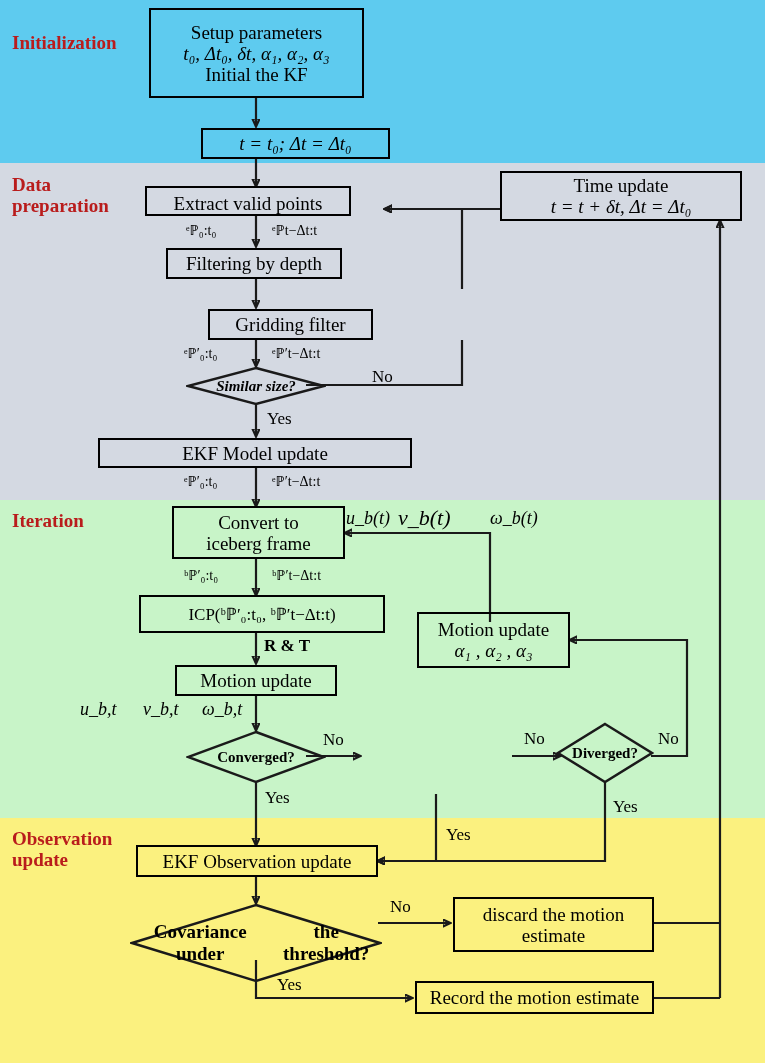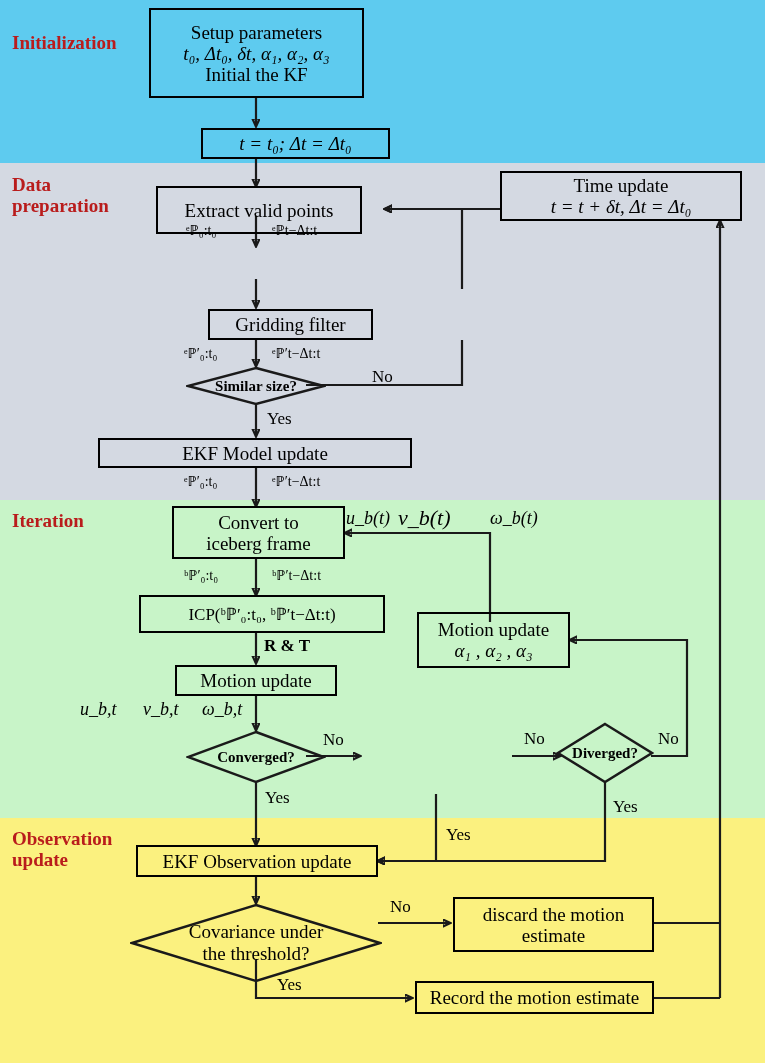--- a/index.html
+++ b/index.html
@@ -116,24 +116,27 @@
   <div class="node proc" style="left:149px;top:8px;width:215px;height:90px;flex-direction:column;">
     <div>Setup parameters</div>
     <div class="mth">t₀, Δt₀, δt, α₁, α₂, α₃</div>
     <div>Initial the KF</div>
   </div>
 
   <div class="node proc" style="left:162px;top:128px;width:189px;height:31px;margin-left:39px;">
     <span class="mth">t = t₀;  Δt = Δt₀</span>
   </div>
 
-  <div class="node proc" style="left:156px;top:186px;width:206px;height:48px;">
+  <div class="node proc" style="left:145px;top:186px;width:206px;height:30px;align-items:flex-end;">
     <span>Extract valid points</span>
   </div>
 
+  <div class="node proc" style="left:166px;top:248px;width:176px;height:31px;">
+    <span>Filtering by depth</span>
+  </div>
 
   <div class="node proc" style="left:172px;top:309px;width:165px;height:31px;margin-left:36px;">
     <span>Gridding filter</span>
   </div>
 
   <div class="node proc" style="left:98px;top:438px;width:314px;height:30px;">
     <span>EKF Model update</span>
   </div>
 
   <div class="node proc" style="left:500px;top:171px;width:242px;height:50px;flex-direction:column;">
@@ -166,21 +169,21 @@
 
   <div class="node proc" style="left:453px;top:897px;width:201px;height:55px;flex-direction:column;">
     <div>discard the motion</div>
     <div>estimate</div>
   </div>
 
   <div class="node proc" style="left:415px;top:981px;width:239px;height:33px;">
     <span>Record the motion estimate</span>
   </div>
 
-  <div class="diamond" style="left:186px;top:366px;width:140px;height:40px;">
+  <div class="diamond" style="left:186px;top:366px;width:140px;height:40px;font-style:italic;">
     <svg width="140" height="40" viewBox="0 0 140 40">
       <polygon points="70,2 138,20 70,38 2,20" fill="none" stroke="#1a1a1a" stroke-width="2.5"></polygon>
     </svg>
     <div class="dtext">Similar size?</div>
   </div>
 
   <div class="diamond" style="left:186px;top:730px;width:140px;height:54px;">
     <svg width="140" height="54" viewBox="0 0 140 54">
       <polygon points="70,2 138,27 70,52 2,27" fill="none" stroke="#1a1a1a" stroke-width="2.5"></polygon>
     </svg>
@@ -192,21 +195,21 @@
     <svg width="98" height="62" viewBox="0 0 98 62">
       <polygon points="49,2 96,31 49,60 2,31" fill="none" stroke="#1a1a1a" stroke-width="2.5"></polygon>
     </svg>
     <div class="dtext">Diverged?</div>
   </div>
 
   <div class="diamond" style="left:130px;top:903px;width:252px;height:80px;">
     <svg width="252" height="80" viewBox="0 0 252 80">
       <polygon points="126,2 250,40 126,78 2,40" fill="none" stroke="#1a1a1a" stroke-width="2.5"></polygon>
     </svg>
-    <div class="dtext" style="flex-direction:column;font-size:19px;font-weight:normal;line-height:22px;">
+    <div class="dtext" style="flex-direction:row;font-size:19px;font-weight:bold;line-height:22px;">
       <div>Covariance under</div>
       <div>the threshold?</div>
     </div>
   </div>
 
   <div class="lbl" style="left:372px;top:368px;">No</div>
   <div class="lbl" style="left:267px;top:410px;">Yes</div>
   <div class="lbl" style="left:323px;top:731px;">No</div>
   <div class="lbl" style="left:265px;top:789px;">Yes</div>
   <div class="lbl" style="left:524px;top:730px;">No</div>

